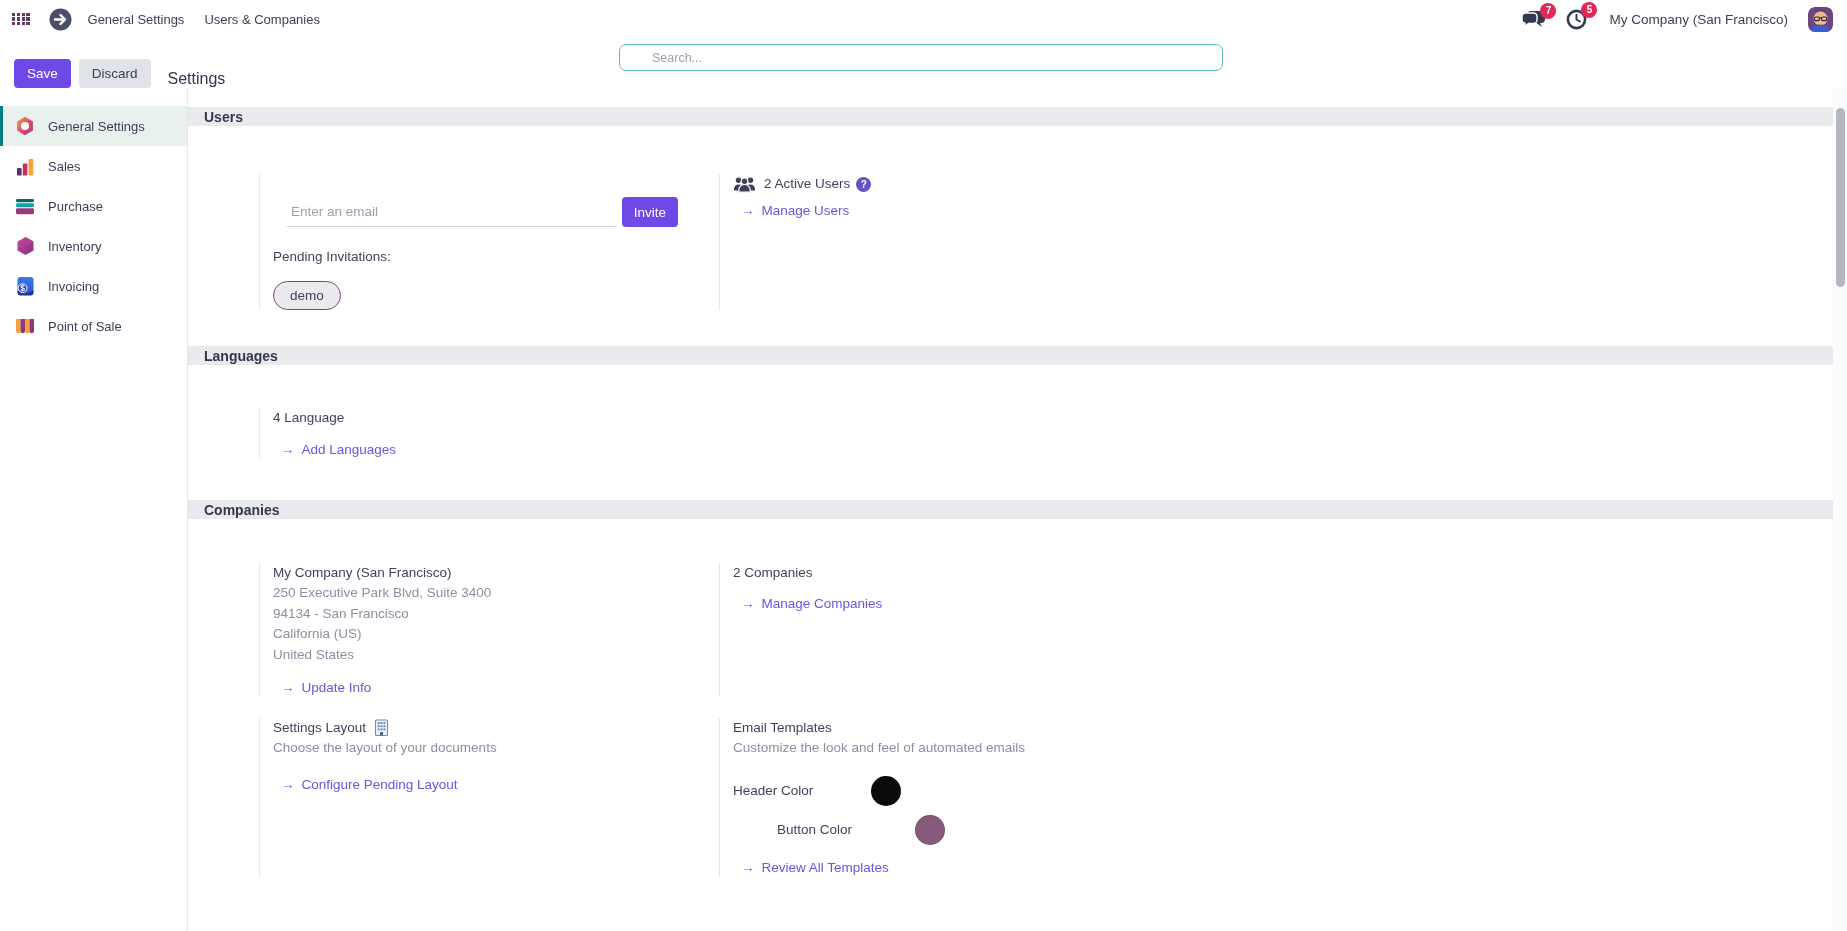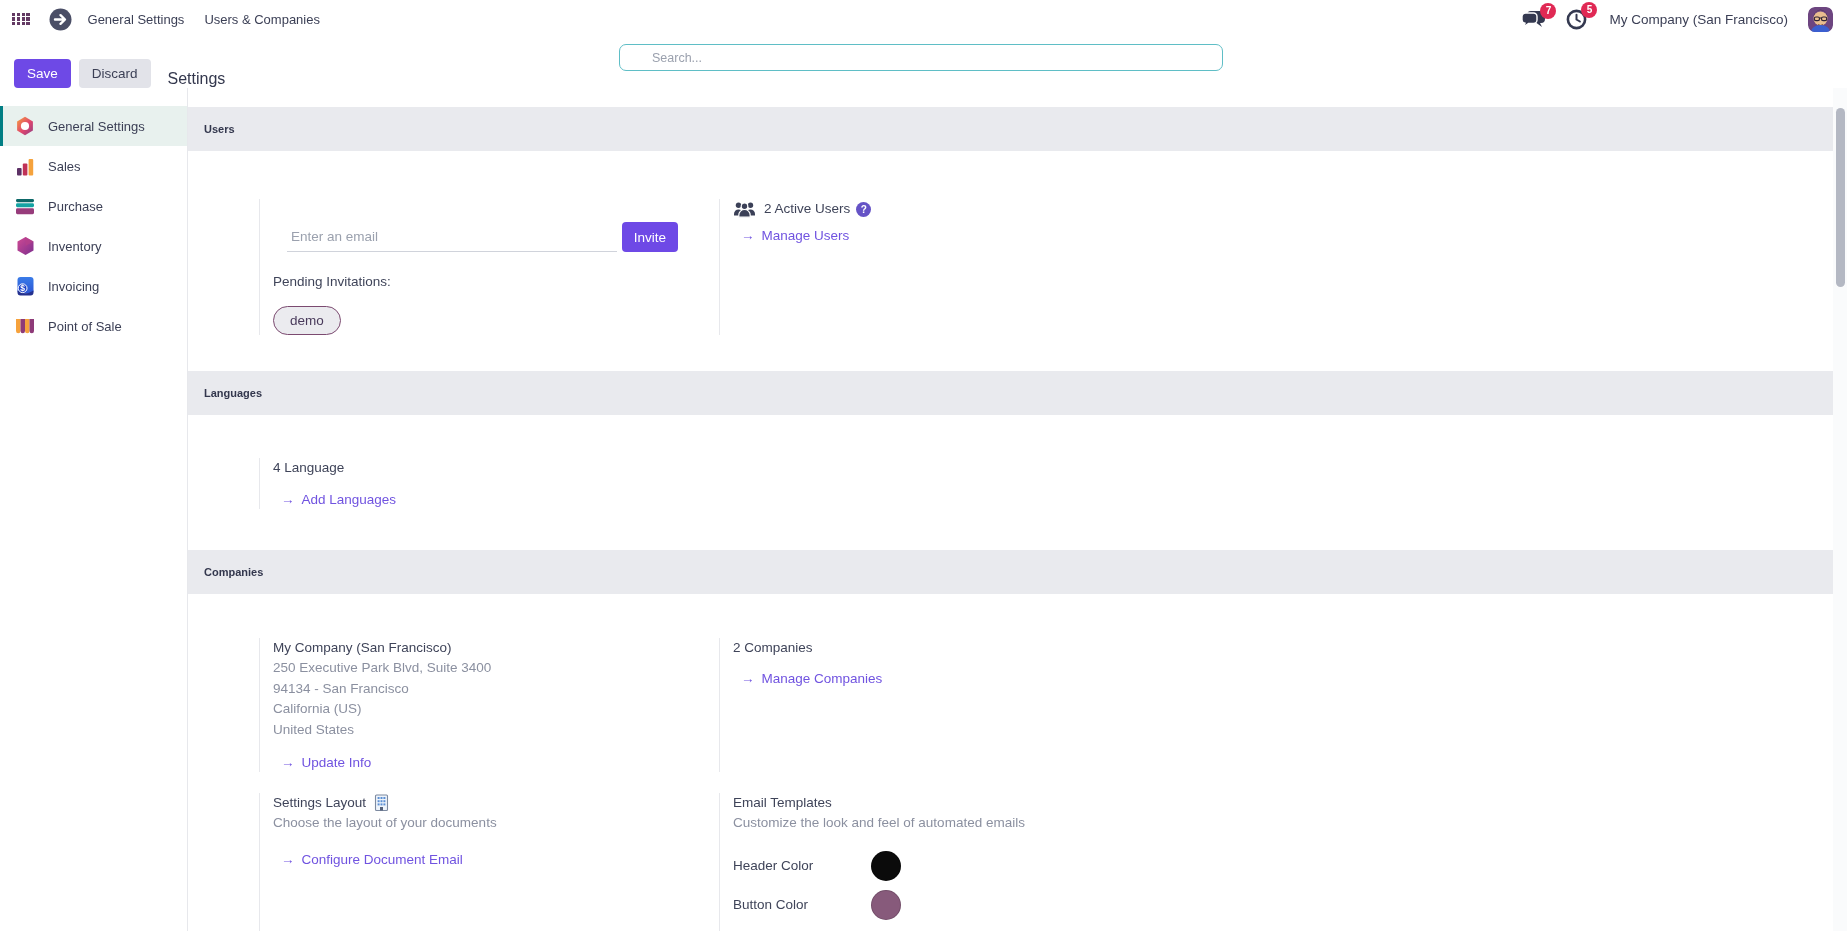--- a/index.html
+++ b/index.html
@@ -27,21 +27,21 @@
   .page-title { margin-left:17px; font-size:16px; color:#33374d; }
   .search-input { position:absolute; left:619px; top:6px; width:604px; height:27px; border:1.5px solid #5fbec6; border-radius:7px; padding-left:32px; font-size:12.5px; font-family:inherit; color:#6b7080; outline:none; }
   .search-input::placeholder { color:#9ba1ae; }
   
   .main { display:flex; height:843px; }
   .sidebar { width:188px; border-right:1px solid #e7e8ec; padding-top:18px; flex:none; }
   .side-item { height:40px; display:flex; align-items:center; padding-left:11px; border-left:3px solid transparent; font-size:13px; color:#3b3f55; cursor:pointer; }
   .side-item.selected { background:#e8f1ee; border-left-color:#017e84; }
   .side-icon { width:22px; height:20px; margin-right:12px; display:flex; align-items:center; justify-content:center; }
   .content { flex:1; margin-right:14px; }
-  .band { height:44px; background:#e9eaee; display:flex; align-items:center; padding-left:16px; font-weight:bold; font-size:11px; color:#33374d; }
+  .band { height:19px; background:#e9eaee; display:flex; align-items:center; padding-left:16px; font-weight:bold; font-size:14px; color:#33374d; }
   .band-users { margin-top:19px; }
   .band-languages { margin-top:36px; }
   .band-companies { margin-top:41px; }
   .row { display:flex; padding-left:71px; }
   .row-users { margin-top:48px; }
   .row-langs { margin-top:43px; }
   .row-comp1 { margin-top:44px; }
   .row-comp2 { margin-top:21px; }
   .cell { border-left:1px solid #e7e8ec; padding-left:13px; }
   .cell-left { width:447px; }
@@ -54,21 +54,21 @@
   .invite-row { display:flex; align-items:center; margin-top:23px; }
   .email-input { width:330px; margin-left:14px; border:none; border-bottom:1px solid #d0d3db; height:30px; font-size:13.5px; font-family:inherit; color:#43485e; outline:none; padding:0 4px; }
   .email-input::placeholder { color:#9ba1ae; }
   .btn-invite { background:#6e49e6; color:#fff; border:none; border-radius:4px; width:56px; height:30px; margin-left:5px; font-size:13.5px; font-family:inherit; cursor:pointer; }
   .pending-label { margin-top:20px; }
   .tag { display:inline-flex; align-items:center; justify-content:center; margin-top:14px; height:29px; padding:0 16px; border:1px solid #7b4a70; border-radius:15px; background:#ebebef; color:#493a5b; font-size:13.5px; cursor:pointer; width:fit-content; }
   .iconline { display:flex; align-items:center; height:20px; }
   .iconline .txt { margin-left:8px; }
   .help-badge { width:15px; height:15px; border-radius:50%; background:#6553c6; color:#fff; font-size:10px; font-weight:bold; display:inline-flex; align-items:center; justify-content:center; margin-left:6px; cursor:pointer; }
   .mt7 { margin-top:7px; } .mt11 { margin-top:11px; } .mt12 { margin-top:12px; }
-  .mt13 { margin-top:13px; } .mt17 { margin-top:17px; } .mt18 { margin-top:18px; } .mt9 { margin-top:9px; }
+  .mt13 { margin-top:13px; } .mt17 { margin-top:17px; } .mt18 { margin-top:18px; } .mt9 { margin-top:9px;margin-left:44px; }
   .color-row { display:flex; align-items:center; height:30px; }
   .color-row .lbl { width:138px; }
   .color-circle { width:30px; height:30px; border-radius:50%; cursor:pointer; border:1px solid rgba(0,0,0,0.15); }
   .title-with-icon { display:flex; align-items:center; }
   .title-with-icon svg { margin-left:7px; }
   
   .scrollbar { position:absolute; right:0; top:88px; width:14px; height:843px; background:#fafbfc; }
   .scroll-thumb { position:absolute; left:2.5px; top:20px; width:9px; height:179px; border-radius:5px; background:#b4b8c3; cursor:pointer; }
 </style>
 </head>
@@ -300,21 +300,21 @@
               <rect x="4.6" y="9.4" width="2" height="2"></rect>
                 <rect x="7.5" y="9.4" width="2" height="2"></rect>
                 <rect x="10.4" y="9.4" width="2" height="2"></rect>
             </g>
             <rect x="7" y="13" width="3" height="3.5" fill="#54617a"></rect>
           </svg>
         </div>
         <div class="setting-sub">Choose the layout of your documents</div>
         <a class="link mt17">
           <span class="arrow">→</span>
-          <span>Configure Document Email</span>
+          <span>Configure Pending Layout</span>
         </a>
       </div>
       <div class="cell cell-right">
         <div class="setting-title">Email Templates</div>
         <div class="setting-sub">Customize the look and feel of automated emails</div>
         <div class="color-row mt18">
           <span class="lbl setting-title">Header Color</span>
           <span class="color-circle" style="background-color: rgb(11, 11, 11);"></span>
         </div>
         <div class="color-row mt9">

